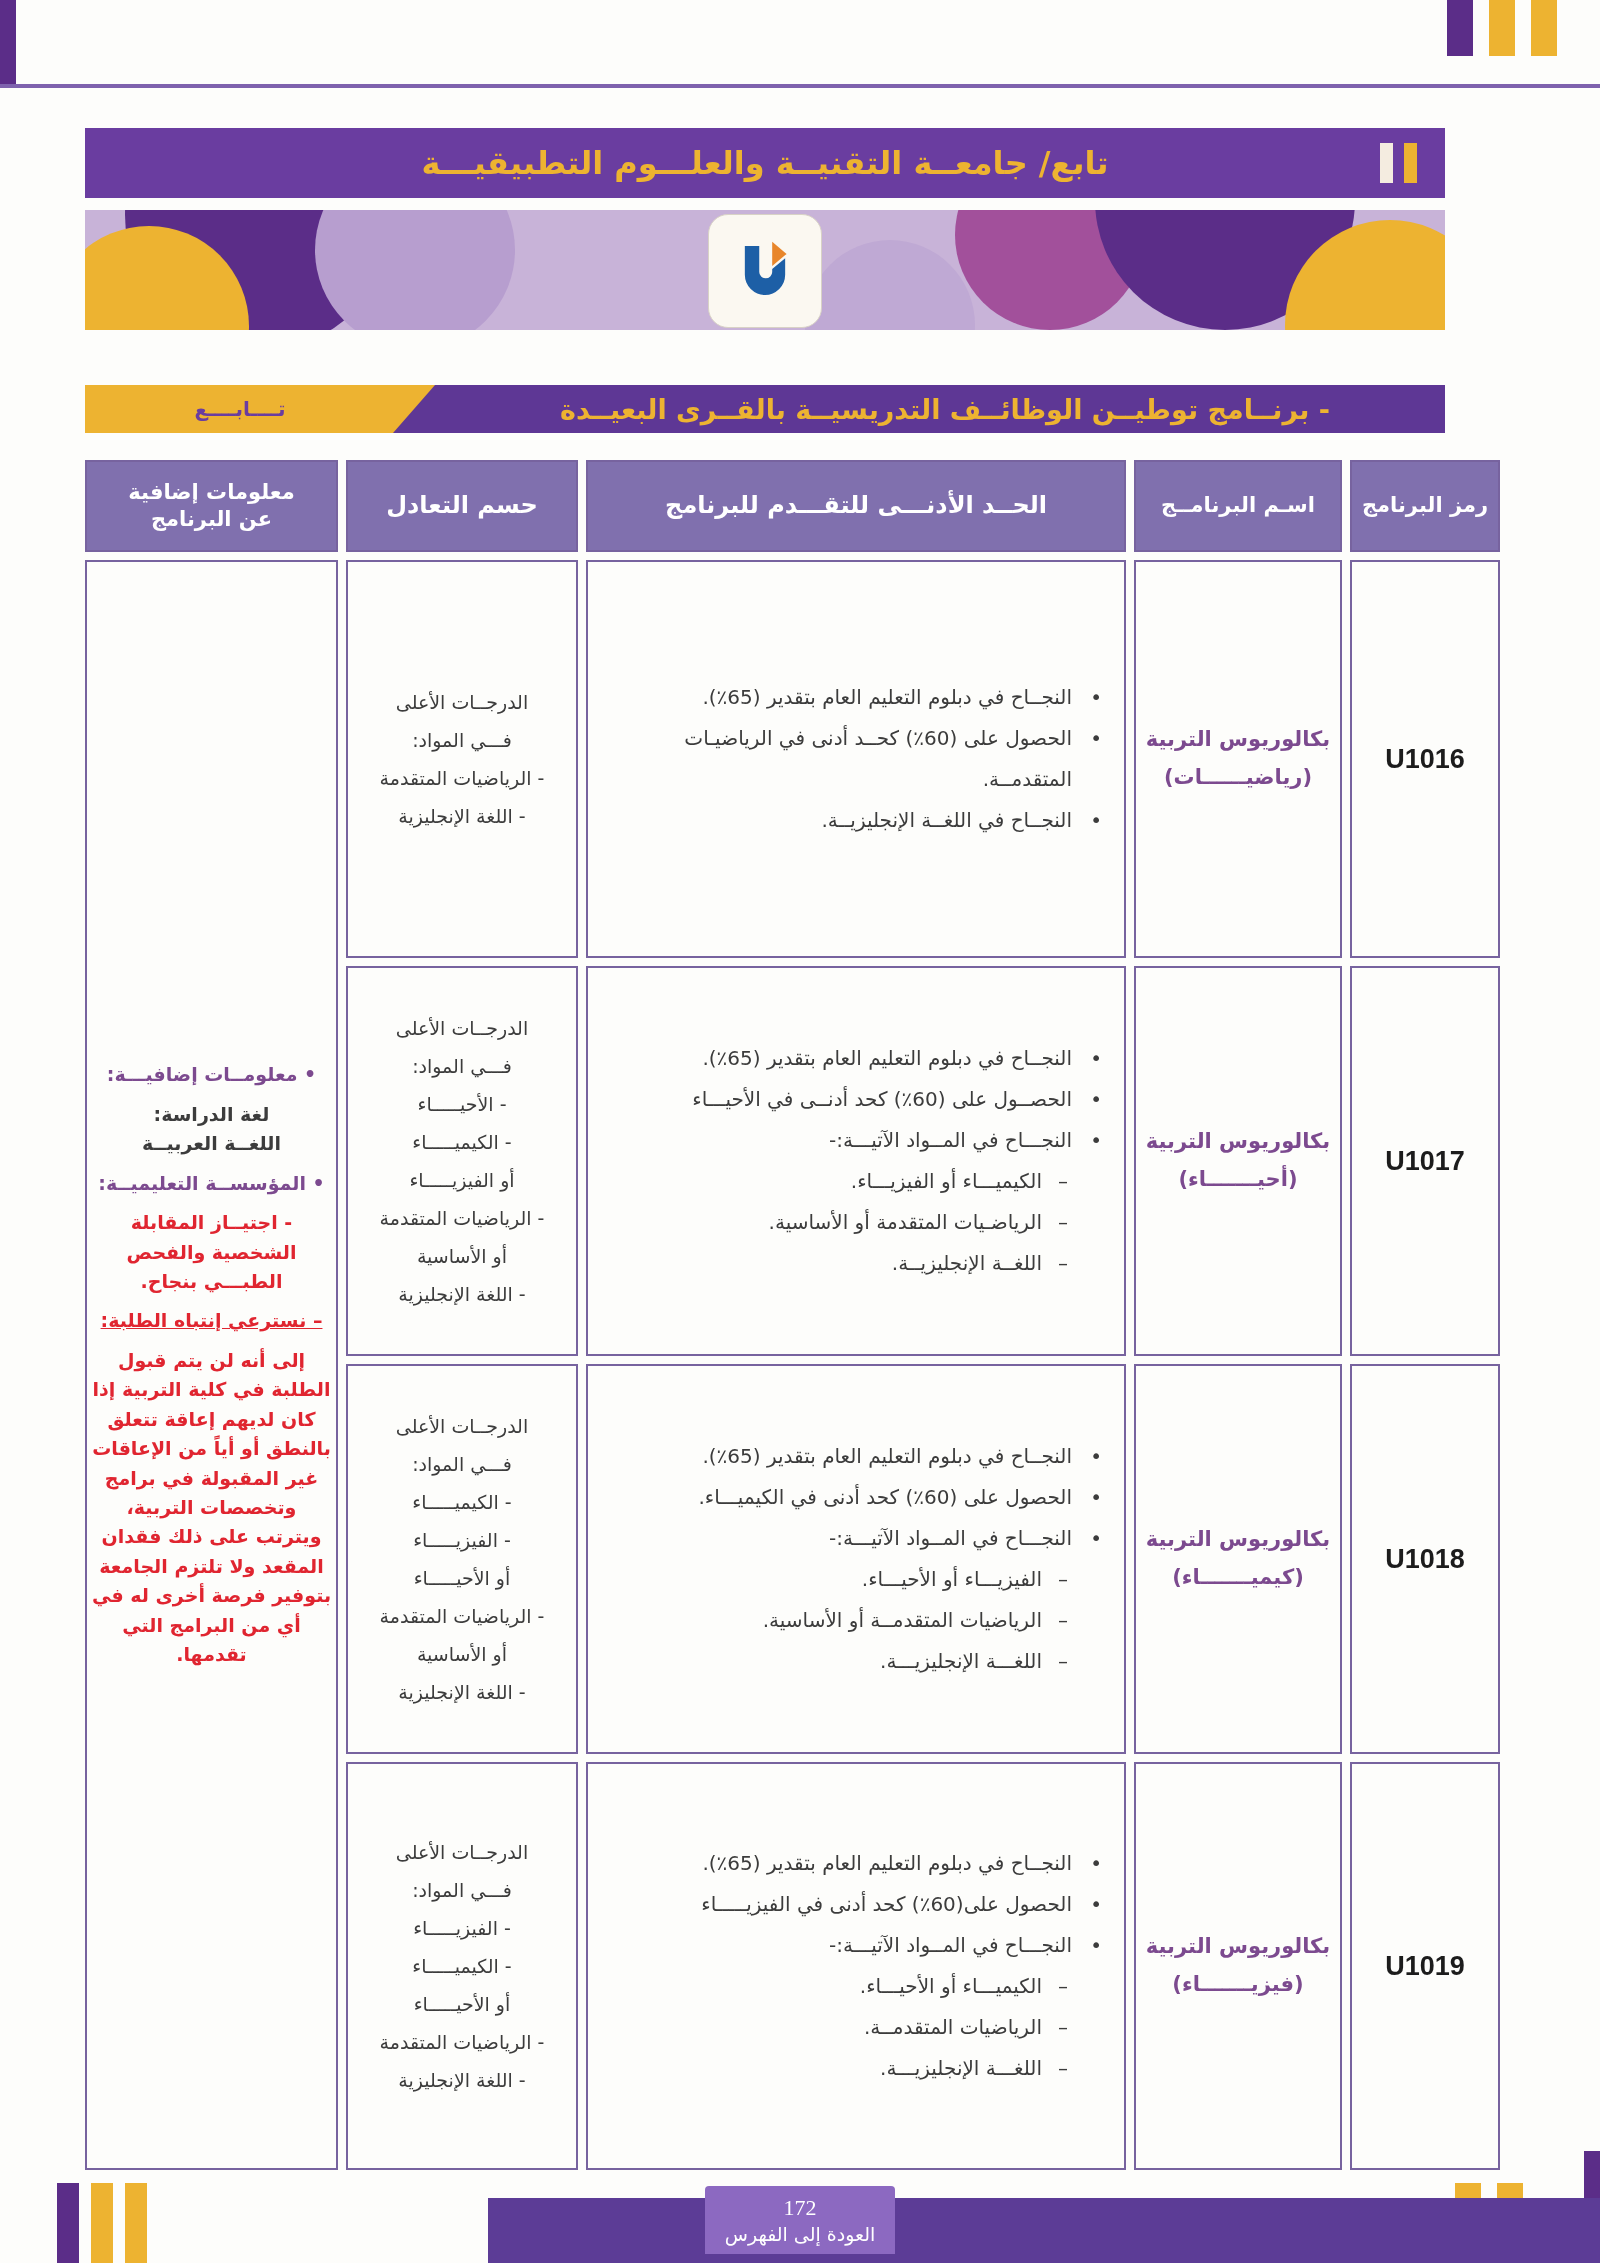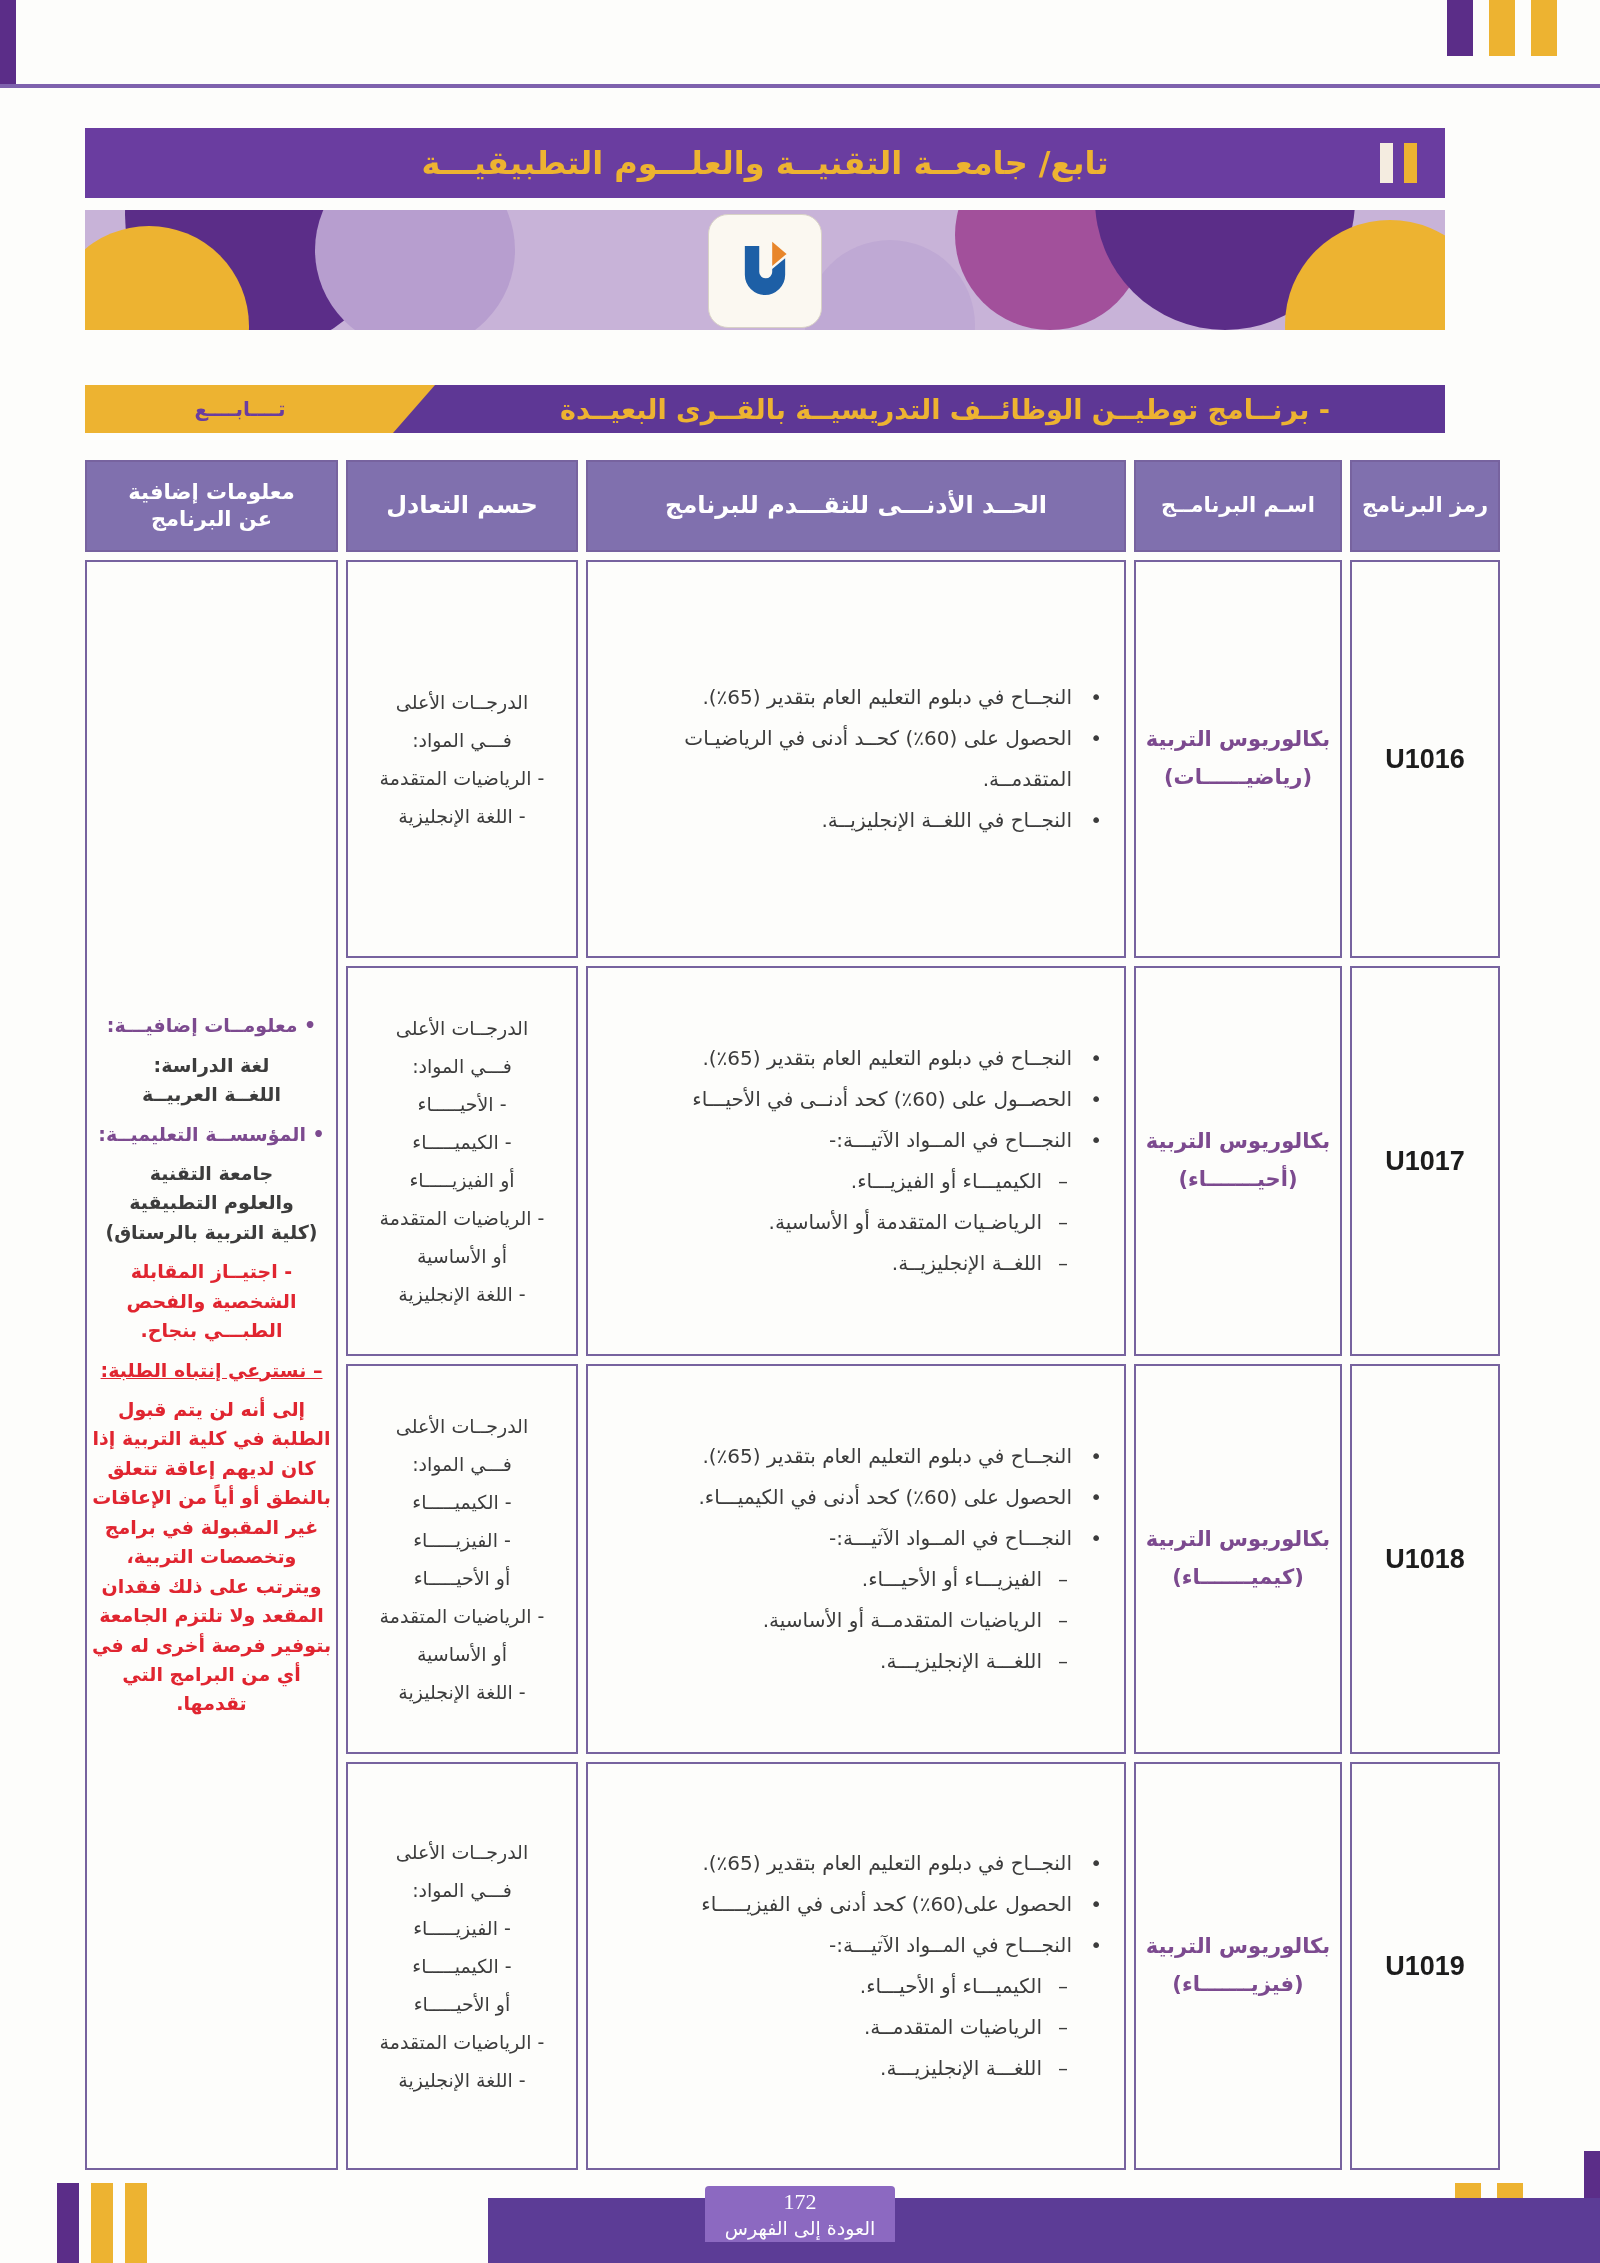--- a/index.html
+++ b/index.html
@@ -101,21 +101,21 @@
   .info-cell{padding:14px 4px; justify-content:center;}
   .seg{white-space:pre-line; text-align:center; font-weight:bold; font-size:19px; line-height:1.55; margin:5px 0; direction:rtl;}
   .seg-purple{color:#7c4a8f;}
   .seg-dark{color:#3c3c3c;}
   .seg-red{color:#e02530;}
   .seg-red-underline{color:#e02530; text-decoration:underline;}
 
   
   .footer-band{position:absolute; left:488px; top:2198px; width:1112px; height:65px; background:#5c3c96;}
   .footer-tab{
-    position:absolute; left:705px; top:2186px; width:190px; height:56px; background:#8c69c1;
+    position:absolute; left:705px; top:2186px; width:190px; height:68px; background:#8c69c1;
     border-radius:4px 4px 0 0; display:flex; flex-direction:column; align-items:center; justify-content:center; gap:2px;
   }
   .page-num{color:#ffffff; font-family:"Liberation Serif", serif; font-size:22px;}
   .back-link{color:#ffffff; font-size:19px; direction:rtl; cursor:pointer;}
 </style>
 </head>
 <body>
 
 <div class="page">
 
@@ -169,23 +169,20 @@
     <div class="hcell h-min" style="grid-area:1/3">الحــد الأدنـــى للتقـــدم للبرنامج</div>
     <div class="hcell h-info" style="grid-area:1/5">معلومات إضافية
 عن البرنامج</div>
     <div class="hcell h-tie" style="grid-area:1/4">حسم التعادل</div>
 
     <div class="cell info-cell" style="grid-area:2/5/6/6">
         <div class="seg seg-purple">• معلومــات إضافيـــة:</div>
         <div class="seg seg-dark">لغة الدراسة:
 اللغــة العربيــة</div>
         <div class="seg seg-purple">• المؤسســة التعليميــة:</div>
-        <div class="seg seg-dark">جامعة التقنية
-والعلوم التطبيقية
-(كلية التربية بالرستاق)</div>
         <div class="seg seg-red">- اجتيــاز المقابلة
 الشخصية والفحص
 الطبـــي بنجاح.</div>
         <div class="seg seg-red-underline">– نسترعي إنتباه الطلبة:</div>
         <div class="seg seg-red">إلى أنه لن يتم قبول الطلبة في كلية التربية إذا كان لديهم إعاقة تتعلق بالنطق أو أياً من الإعاقات غير المقبولة في برامج وتخصصات التربية، ويترتب على ذلك فقدان المقعد ولا تلتزم الجامعة بتوفير فرصة أخرى له في أي من البرامج التي تقدمها.</div>
       </div>
 
     <div class="cell code-cell" style="grid-area:2/1">U1016</div>
     <div class="cell name-cell" style="grid-area:2/2">بكالوريوس التربية
 (رياضيــــــات)</div>

